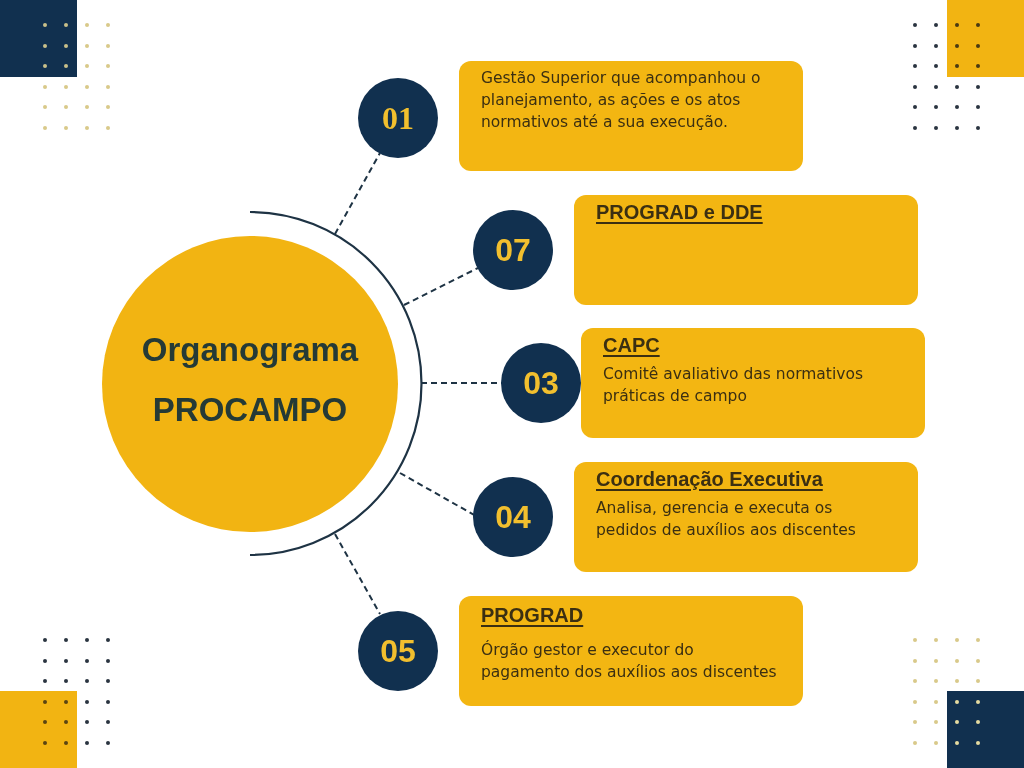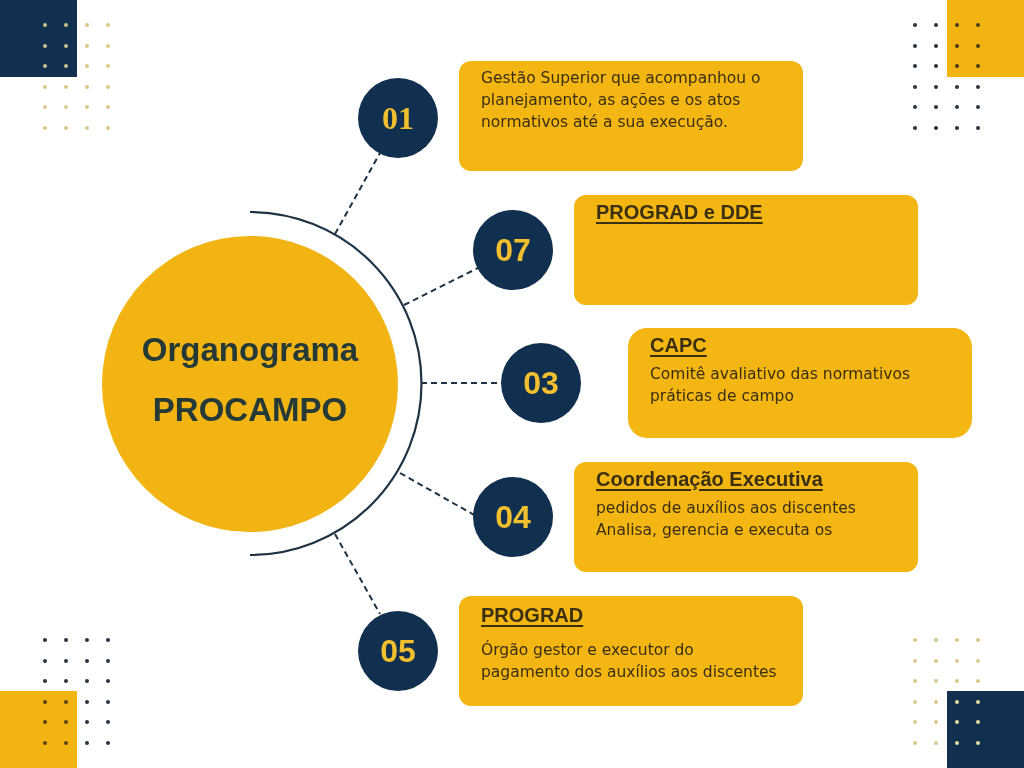--- a/index.html
+++ b/index.html
@@ -176,33 +176,33 @@
     <div>Gestão Superior que acompanhou o</div>
     <div>planejamento, as ações e os atos</div>
     <div>normativos até a sua execução.</div>
   </div>
 </div>
 
 <div class="card" style="left:574px;top:195px;">
   <div class="title">PROGRAD e DDE</div>
 </div>
 
-<div class="card" style="left:628px;top:328px;border-radius:19px;">
+<div class="card" style="left:581px;top:328px;">
   <div class="title">CAPC</div>
   <div class="desc">
     <div>Comitê avaliativo das normativos</div>
     <div>práticas de campo</div>
   </div>
 </div>
 
 <div class="card" style="left:574px;top:462px;">
   <div class="title">Coordenação Executiva</div>
   <div class="desc">
+    <div>Analisa, gerencia e executa os</div>
     <div>pedidos de auxílios aos discentes</div>
-    <div>Analisa, gerencia e executa os</div>
   </div>
 </div>
 
 <div class="card" style="left:459px;top:596px;padding-top:8px;">
   <div class="title" style="margin-bottom:12px;">PROGRAD</div>
   <div class="desc">
     <div>Órgão gestor e executor do</div>
     <div>pagamento dos auxílios aos discentes</div>
   </div>
 </div>

